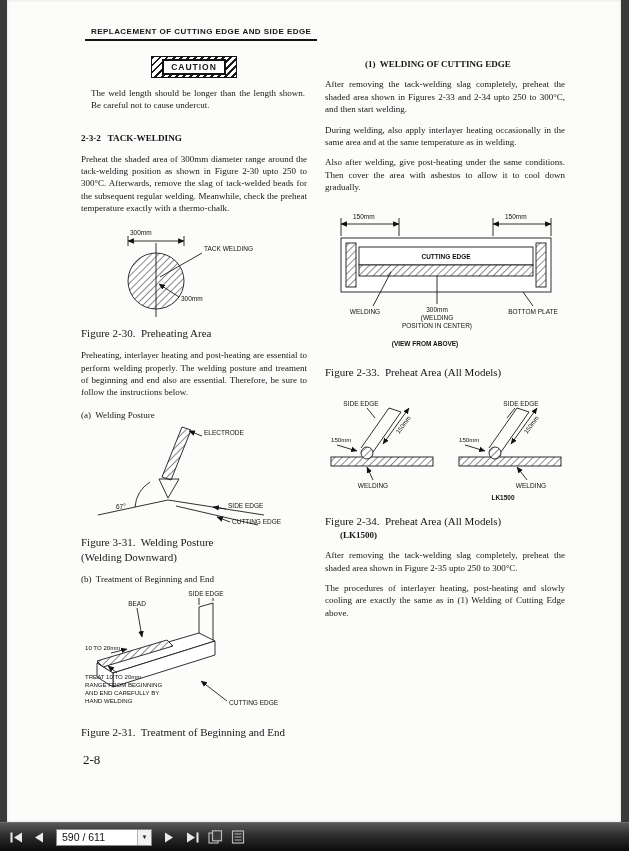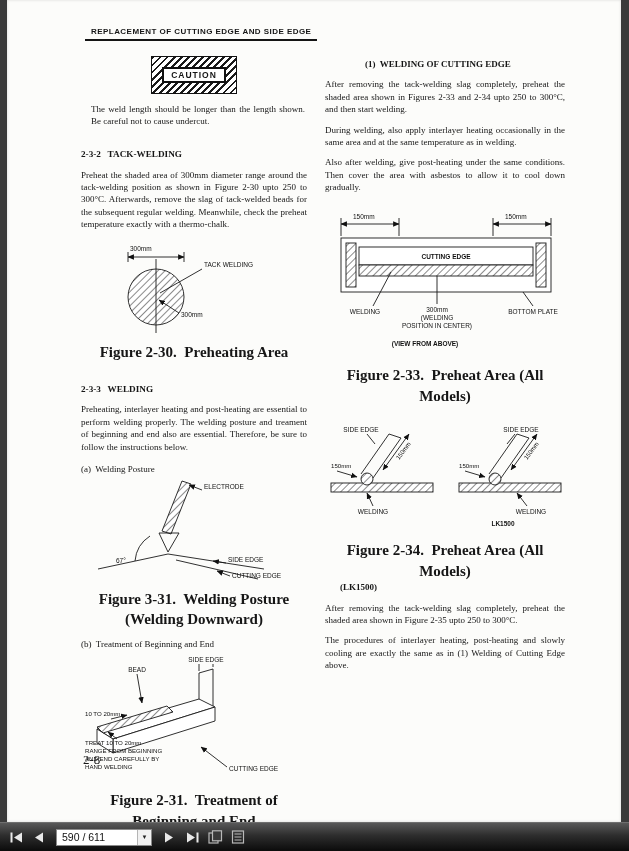--- a/index.html
+++ b/index.html
@@ -18,24 +18,24 @@
     border-bottom:2px solid #141414; padding:0 6px 3px 6px; white-space:pre;
   }
   .col { position:absolute; font-size:9px; line-height:1.38; }
   .col-l { left:74px; top:56px;  width:226px; }
   .col-r { left:318px; top:58px; width:240px; }
   .para { text-align:justify; margin-top:8px; }
   .h-sec { font-weight:bold; margin-top:20px; font-size:9.2px; white-space:pre-wrap; }
   .h-sec2 { font-weight:bold; margin-top:18px; font-size:9px; white-space:pre-wrap;padding-left:40px; }
   .h2l2 { padding-left:15px; }
   .item { margin-top:10px; white-space:pre-wrap; }
-  .cap { font-weight:bold; text-align:center; font-size:15px; white-space:pre-wrap; margin-top:2px; }
+  .cap { font-weight:normal; text-align:left; font-size:11px; white-space:pre-wrap; margin-top:2px; }
   .figwrap { text-align:center; }.mt12{margin-top:12px}.mt16{margin-top:16px}.mt2{margin-top:2px}.mt4{margin-top:4px}
   .caution {
-    width:86px; height:38px; margin:0 auto; border:1px solid #111;
+    width:86px; height:22px; margin:0 auto; border:1px solid #111;
     background:repeating-linear-gradient(135deg,#1a1a1a 0 2px,#fff 2px 5px);
     display:flex; align-items:center; justify-content:center;
   }
   .caution-label {
     background:#fff; border:2px solid #111; padding:1px 7px;
     font:bold 8.5px "Liberation Sans", sans-serif; letter-spacing:1px; white-space:pre;
   }
   .caution-text { margin:9px 2px 0 10px; text-align:justify; }
   .pagenum { position:absolute; left:76px; top:752px; font-size:13px; }
 
@@ -95,21 +95,20 @@
         <line x1="98" y1="9" x2="98" y2="19"></line>
         <text class="t65" x="44" y="8">300mm</text>
         <line x1="116" y1="26" x2="74" y2="50"></line>
         <text class="t65" x="118" y="24">TACK WELDING</text>
         <line x1="93" y1="70" x2="73" y2="57" marker-end="url(#arr)"></line>
         <text class="t65" x="95" y="74">300mm</text>
       </svg>
     </div>
     <div class="cap">Figure 2-30.  Preheating Area</div>
 
-    <div class="h-sec">2-3-3   WELDING</div>
     <div class="para">Preheating, interlayer heating and post-heating are essential to perform welding properly. The welding posture and treament of beginning and end also are essential. Therefore, be sure to follow the instructions below.</div>
 
     <div class="item">(a)  Welding Posture</div>
     <div class="figwrap mt2">
       <svg class="fig" width="216" height="106">
         <polygon points="96,4 105,7 85,57 76,54" fill="url(#hatch)"></polygon>
         <path d="M73,56 L93,56 L82,75 Z" fill="none"></path>
         <line x1="82" y1="77" x2="12" y2="92"></line>
         <line x1="82" y1="77" x2="178" y2="92"></line>
         <line x1="90" y1="83" x2="172" y2="102"></line>

